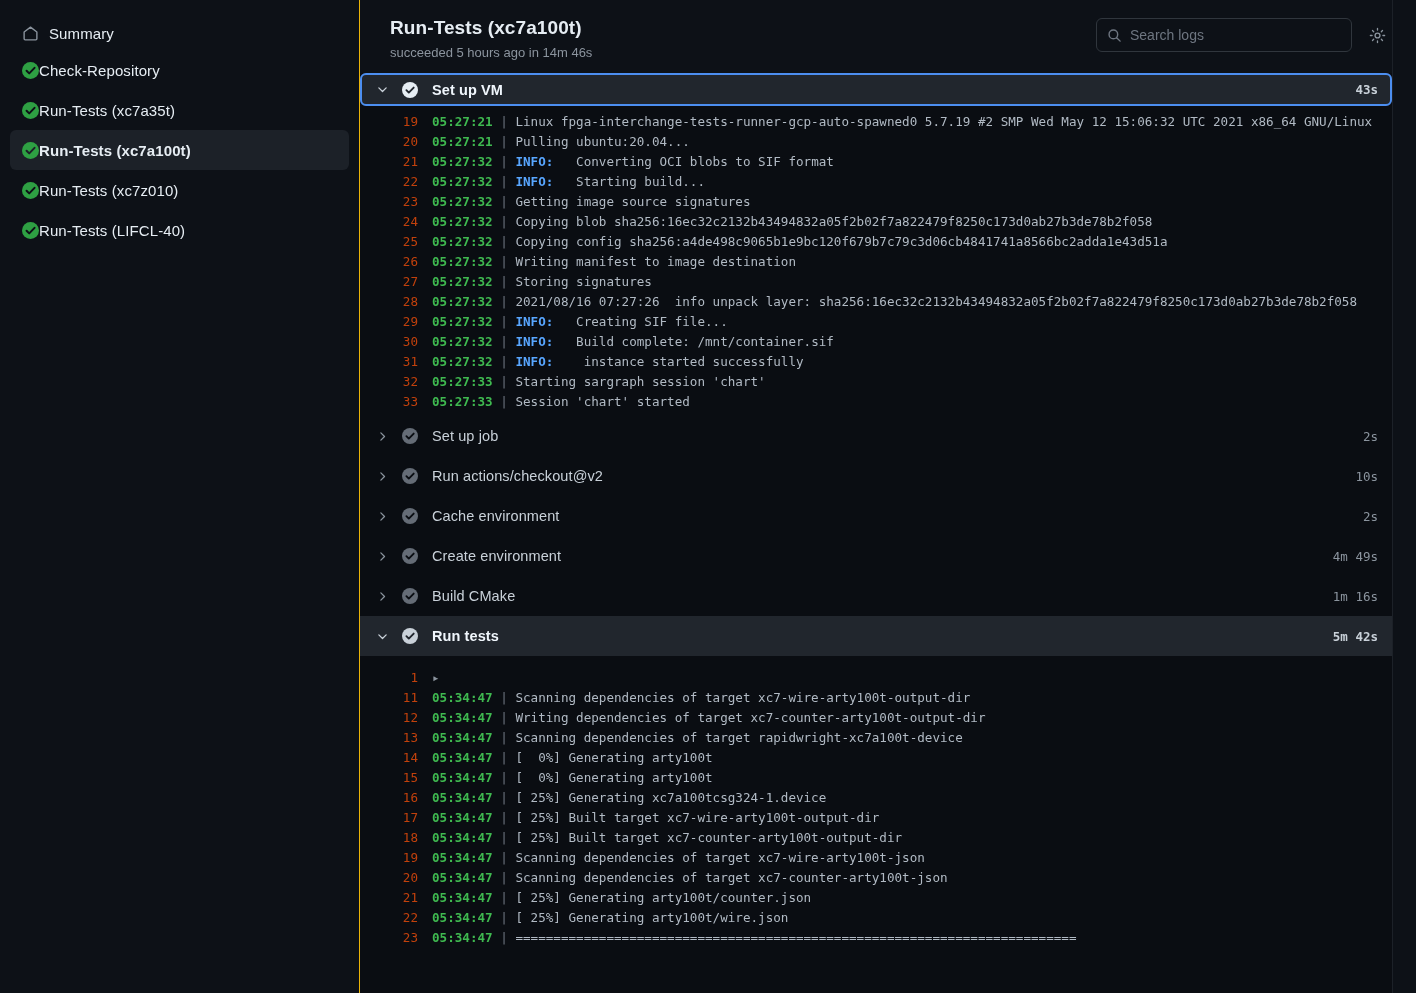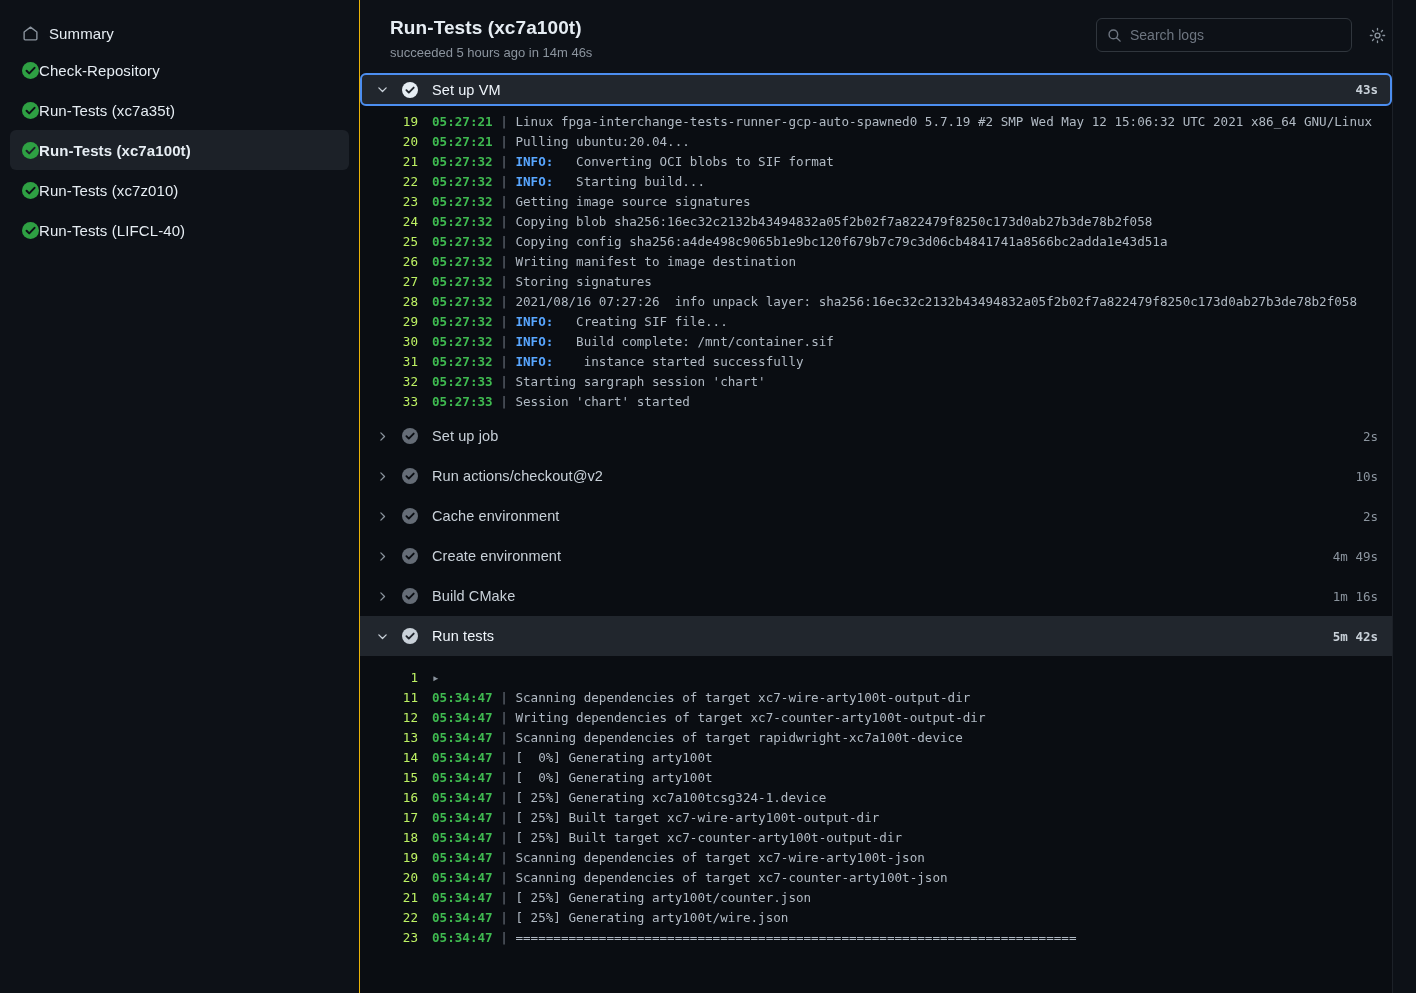--- a/index.html
+++ b/index.html
@@ -182,21 +182,21 @@
   .step-status { width: 16px; height: 16px; flex: 0 0 16px; margin-right: 14px; display: block; }
 
   .step-name {
     color: #c9d1d9;
     font-size: 14.5px;
     letter-spacing: .1px;
     flex: 1 1 auto;
     white-space: nowrap;
     overflow: hidden;
   }
-  .step-header.expanded .step-name { color: #f0f6fc; font-weight: 400; }
+  .step-header.expanded .step-name { color: #f0f6fc; font-weight: 700; }
 
   .step-dur {
     color: #8b949e;
     font-size: 12.5px;
     font-family: "DejaVu Sans Mono", monospace;
     white-space: pre;
     margin-left: 12px;
   }
   .step-header.expanded .step-dur { color: #c9d1d9; font-weight: 700; }
 
@@ -208,21 +208,21 @@
   }
 
   .log-line {
     display: flex;
     align-items: baseline;
     white-space: pre;
     padding-left: 18px;
   }
 
   .ln {
-    color: #bef264;
+    color: #c2410c;
     width: 40px;
     flex: 0 0 40px;
     text-align: right;
     margin-right: 14px;
     user-select: none;
   }
 
   .ts { color: #3fb950; font-weight: 700; }
   .pipe { color: #6e7681; }
   .info { color: #58a6ff; font-weight: 700; }

